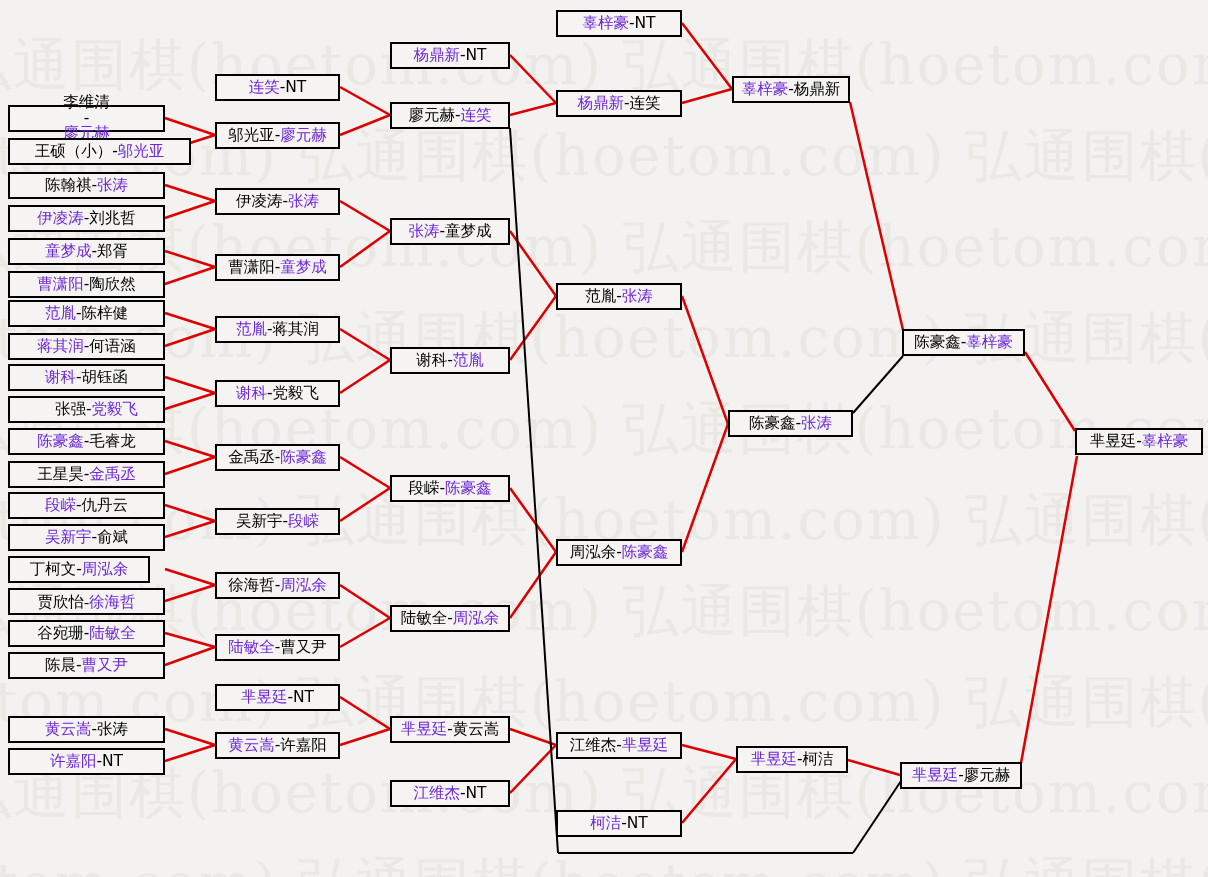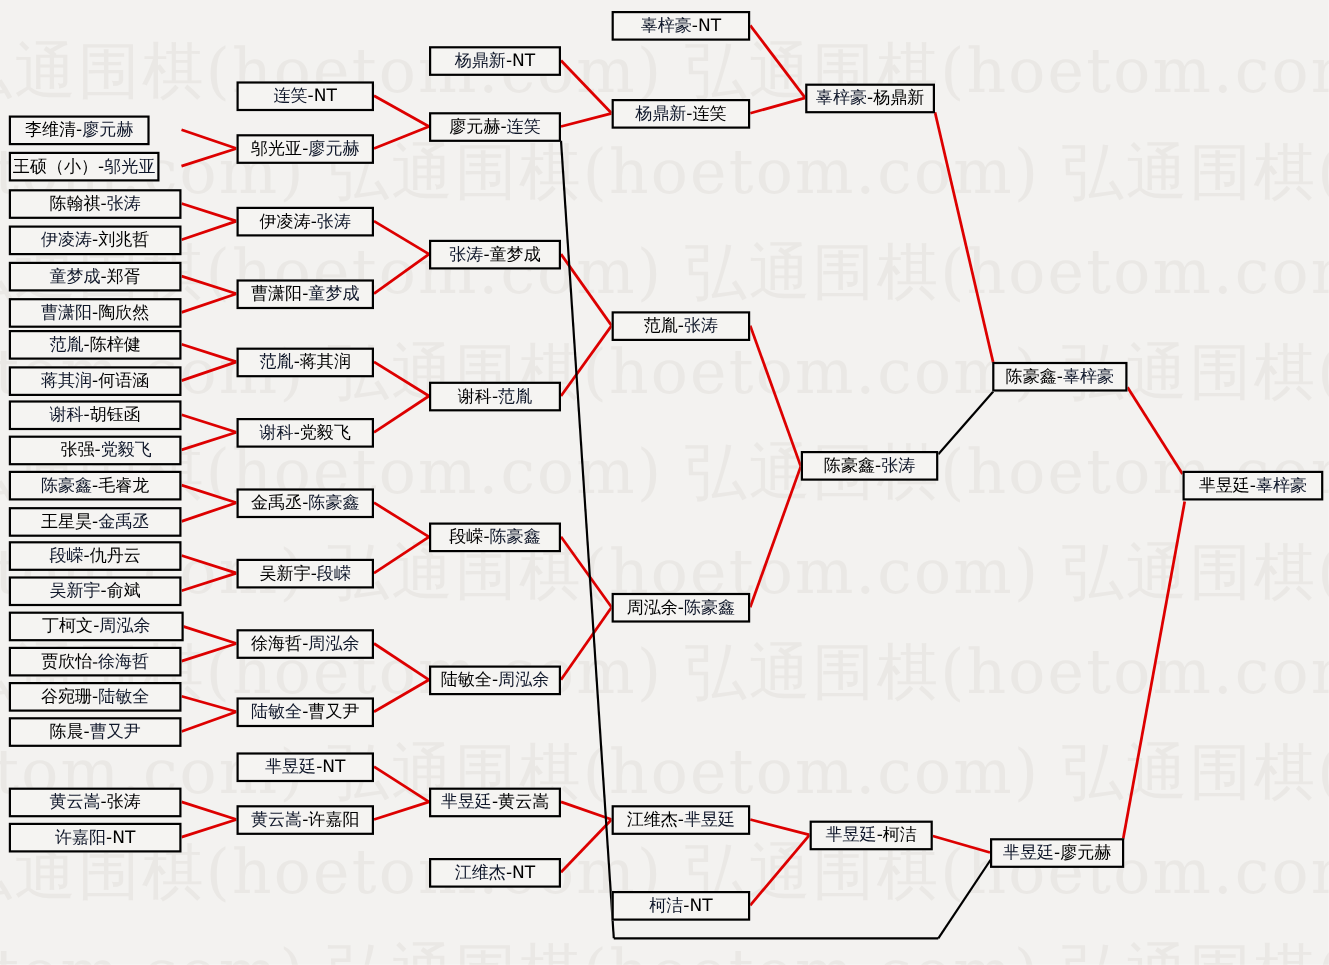--- a/index.html
+++ b/index.html
@@ -14,21 +14,21 @@
     font-family:"DejaVu Serif","Liberation Serif",serif;
     font-size:56px;color:#eae8e5;letter-spacing:2px;user-select:none;
   }
   svg.lines{position:absolute;left:0;top:0;width:1208px;height:877px;}
   .match-box{
     position:absolute;height:27px;box-sizing:border-box;
     border:2px solid #000;background:#f5f4f2;
     display:flex;align-items:center;justify-content:center;
     font-size:15.5px;line-height:1;white-space:nowrap;color:#000;
   }
-  .match-box .win{color:#0f172a;}
+  .match-box .win{color:#6d28d9;}
 </style>
 </head>
 <body>
 
 <div class="stage">
   <div class="wm-layer">
       <div class="wm-row" style="top: 28px; left: -45px; color: rgb(234, 232, 229);">弘通围棋(hoetom.com)  弘通围棋(hoetom.com)  弘通围棋(hoetom.com)  </div>
       <div class="wm-row" style="top: 119px; left: -370px; color: rgb(234, 232, 229);">弘通围棋(hoetom.com)  弘通围棋(hoetom.com)  弘通围棋(hoetom.com)  </div>
       <div class="wm-row" style="top: 210px; left: -45px; color: rgb(234, 232, 229);">弘通围棋(hoetom.com)  弘通围棋(hoetom.com)  弘通围棋(hoetom.com)  </div>
       <div class="wm-row" style="top: 301px; left: -370px; color: rgb(234, 232, 229);">弘通围棋(hoetom.com)  弘通围棋(hoetom.com)  弘通围棋(hoetom.com)  </div>
@@ -89,26 +89,26 @@
       <line x1="850" y1="102" x2="903" y2="330" stroke="#dd0000" stroke-width="2.5"></line>
       <line x1="848" y1="760" x2="900" y2="775" stroke="#dd0000" stroke-width="2.5"></line>
       <line x1="1025" y1="352" x2="1075" y2="431" stroke="#dd0000" stroke-width="2.5"></line>
       <line x1="1077" y1="456" x2="1021" y2="763" stroke="#dd0000" stroke-width="2.5"></line>
       <line x1="510" y1="128" x2="558" y2="853" stroke="#000000" stroke-width="2"></line>
       <line x1="558" y1="853" x2="853" y2="853" stroke="#000000" stroke-width="2"></line>
       <line x1="853" y1="853" x2="905" y2="775" stroke="#000000" stroke-width="2"></line>
       <line x1="853" y1="413" x2="903" y2="356" stroke="#000000" stroke-width="2"></line>
     </svg>
   <div>
-      <div class="match-box" style="left: 8px; top: 105px; width: 128px;">
+      <div class="match-box" style="left: 8px; top: 105px; width: 157px; flex-direction: column;">
         <span>李维清</span>
         <span>-</span>
         <span class="win">廖元赫</span>
       </div>
-      <div class="match-box" style="left: 8px; top: 138px; width: 137px;">
+      <div class="match-box" style="left: 8px; top: 138px; width: 183px;">
         <span>王硕（小）</span>
         <span>-</span>
         <span class="win">邬光亚</span>
       </div>
       <div class="match-box" style="left: 8px; top: 172px; width: 157px;">
         <span>陈翰祺</span>
         <span>-</span>
         <span class="win">张涛</span>
       </div>
       <div class="match-box" style="left: 8px; top: 205px; width: 157px;">
@@ -159,21 +159,21 @@
       <div class="match-box" style="left: 8px; top: 492px; width: 157px;">
         <span class="win">段嵘</span>
         <span>-</span>
         <span>仇丹云</span>
       </div>
       <div class="match-box" style="left: 8px; top: 524px; width: 157px;">
         <span class="win">吴新宇</span>
         <span>-</span>
         <span>俞斌</span>
       </div>
-      <div class="match-box" style="left: 8px; top: 556px; width: 159px;">
+      <div class="match-box" style="left: 8px; top: 556px; width: 142px;">
         <span>丁柯文</span>
         <span>-</span>
         <span class="win">周泓余</span>
       </div>
       <div class="match-box" style="left: 8px; top: 588px; width: 157px; font-family: Liberation Serif, serif;">
         <span>贾欣怡</span>
         <span>-</span>
         <span class="win">徐海哲</span>
       </div>
       <div class="match-box" style="left: 8px; top: 620px; width: 157px;">

